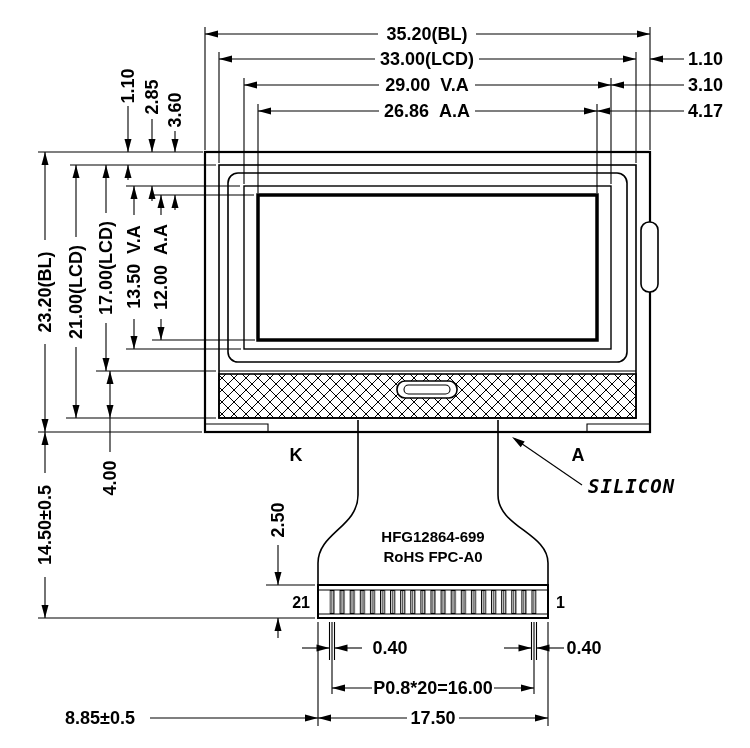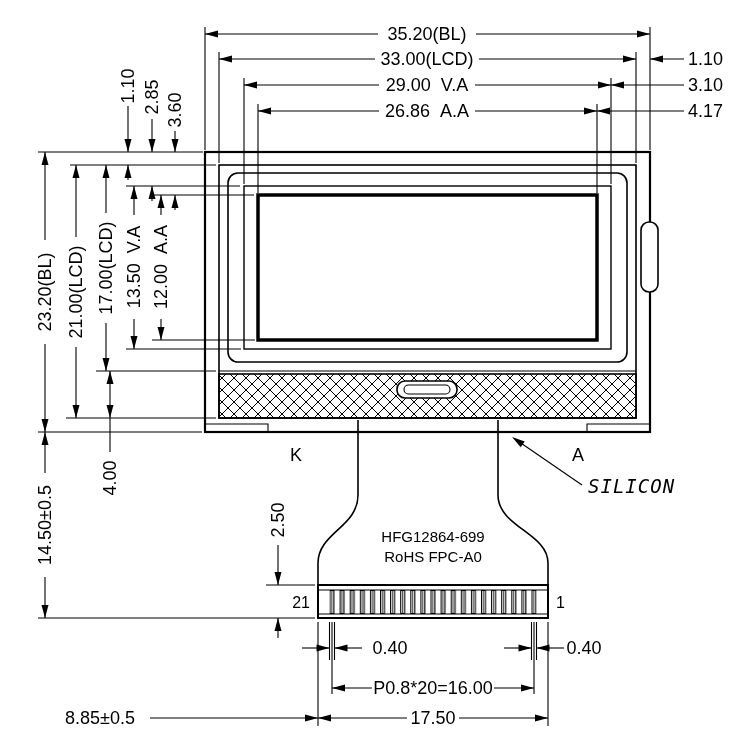--- a/index.html
+++ b/index.html
@@ -1,16 +1,16 @@
 <!DOCTYPE html>
 <html><head>
 <meta charset="utf-8">
 <style>
   html,body{margin:0;padding:0;background:#fff;}
-  .sheet{position:relative;width:750px;height:748px;background:#fff;overflow:hidden;}
+  .sheet{position:relative;width:750px;height:748px;background:#fff;overflow:hidden;font-weight:bold;}
   svg{display:block;}
   svg text{font-family:"Liberation Sans",sans-serif;fill:#000;font-size:18px;}
   svg text.sm{font-size:15px;}
   svg text.md{font-size:16px;}
   svg text.big{font-size:18px;}
   svg text.it{font-family:"DejaVu Sans Mono",monospace;font-style:italic;font-size:19px;letter-spacing:1px;}
   .ln{stroke:#000;stroke-width:1.1;fill:none;}
   .outline{stroke:#000;fill:none;}
   .ah{fill:#000;stroke:none;}
 </style>

